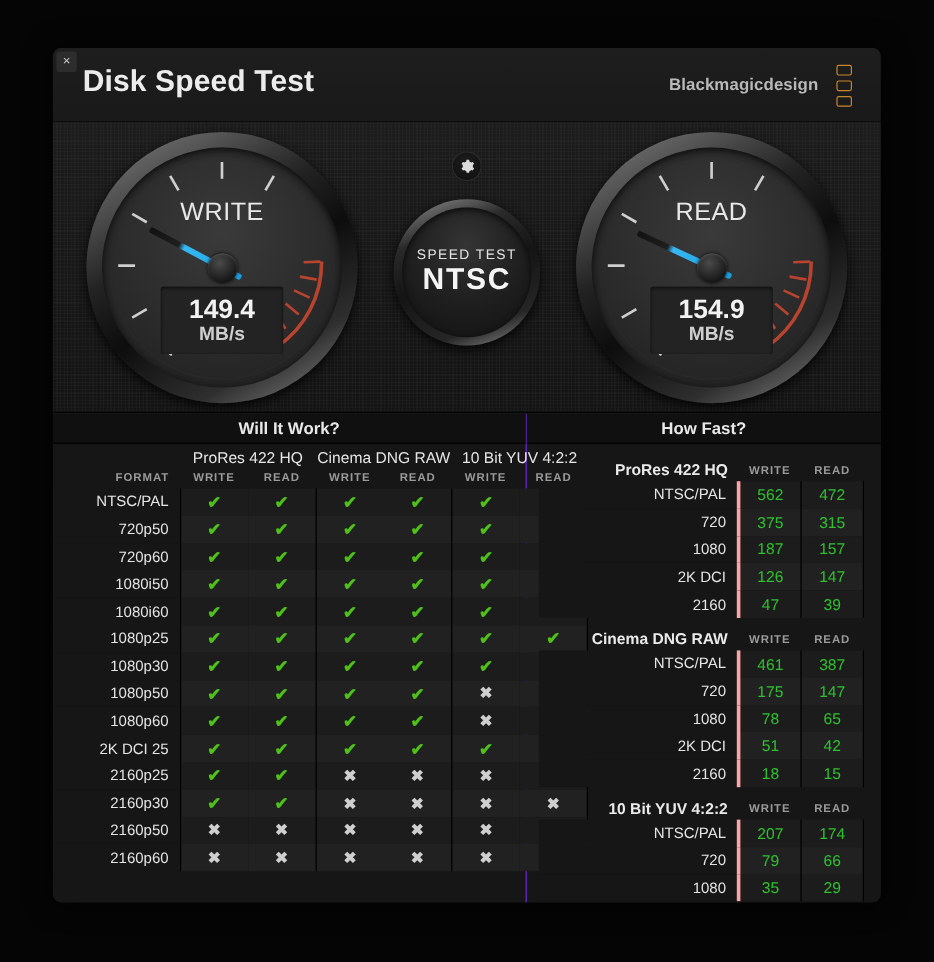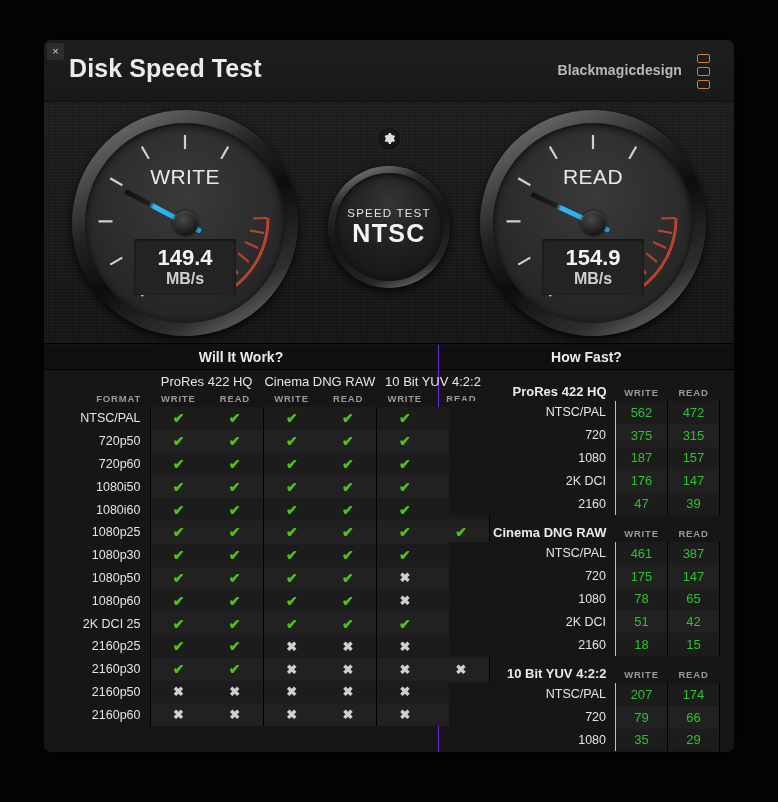--- a/index.html
+++ b/index.html
@@ -302,21 +302,21 @@
     font-size: 12.5px;
     color: #e4e4e4;
     padding-right: 9px;
     background: #161616;
   }
   td.hfv {
     text-align: center;
     font-size: 13px;
     color: #2fc12f;
   }
-  td.hfv.first { border-left: 1px solid #fca5a5; }
+  td.hfv.first { border-left: 3px solid #fca5a5; }
   td.hfv.mid   { border-left: 1px solid #000; }
   td.hfv.last  { border-right: 1px solid #000; }
 </style>
 </head>
 <body>
 
 <div id="app-window">
 
   <div id="titlebar">
     <div id="close-btn">×</div>
@@ -594,21 +594,21 @@
                   <td class="hfv first">375</td>
                   <td class="hfv mid last">315</td>
                 </tr>
                 <tr>
                   <td class="hf-row-label">1080</td>
                   <td class="hfv first">187</td>
                   <td class="hfv mid last">157</td>
                 </tr>
                 <tr>
                   <td class="hf-row-label">2K DCI</td>
-                  <td class="hfv first">176</td>
+                  <td class="hfv first">126</td>
                   <td class="hfv mid last">147</td>
                 </tr>
                 <tr>
                   <td class="hf-row-label">2160</td>
                   <td class="hfv first">47</td>
                   <td class="hfv mid last">39</td>
                 </tr>
               </tbody>
             </table>
           </div>

